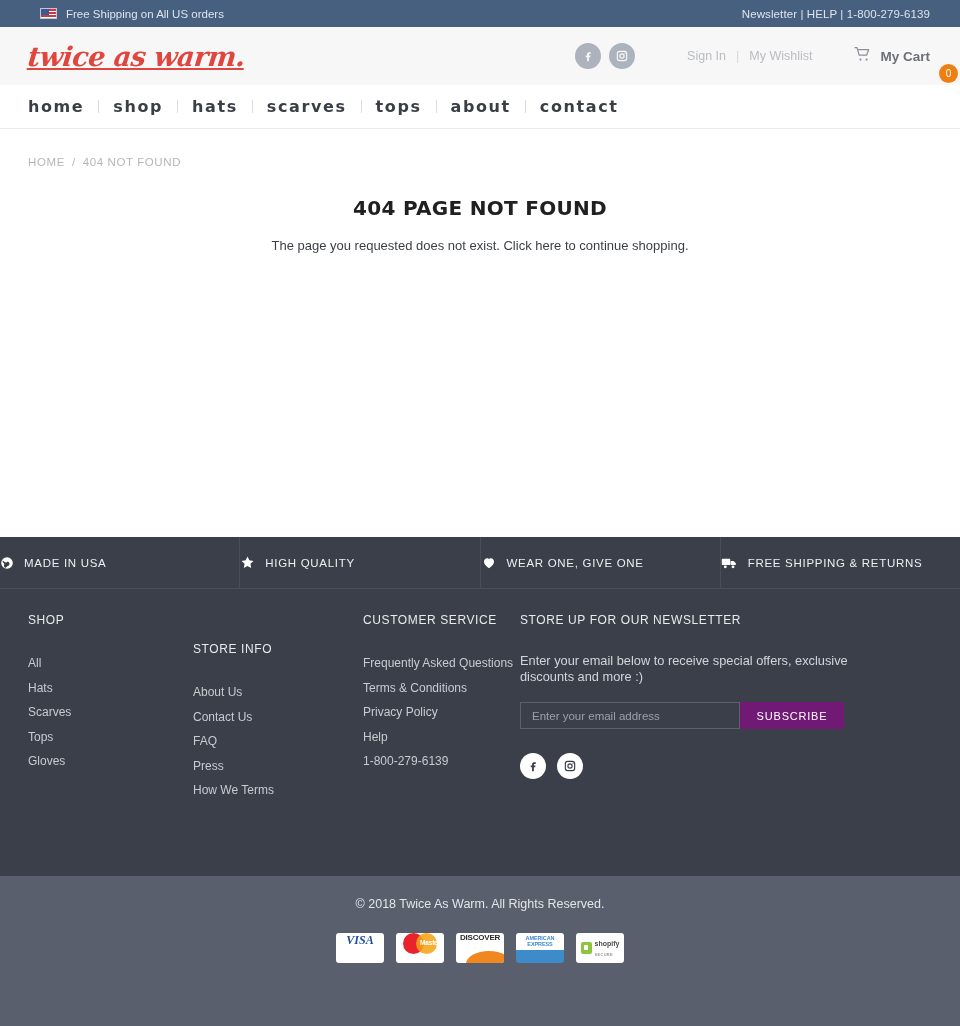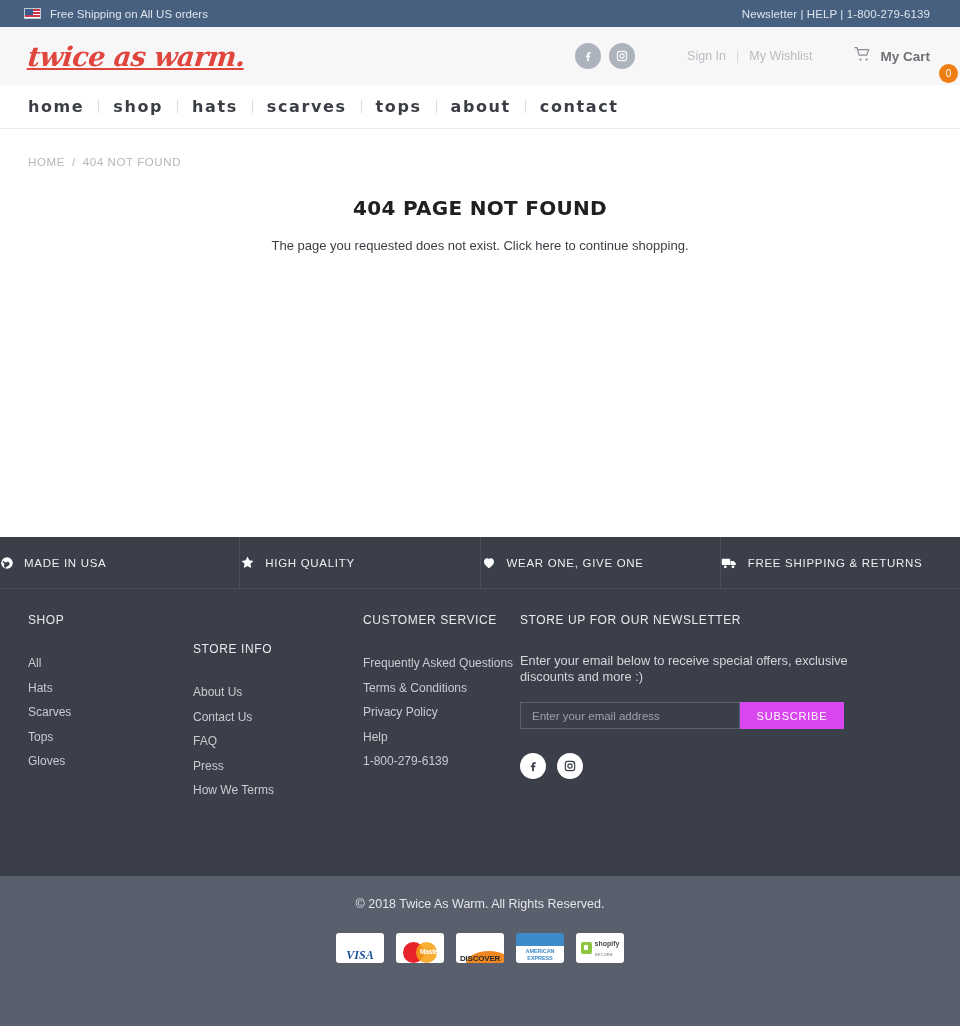--- a/index.html
+++ b/index.html
@@ -12,21 +12,21 @@
   }
   .page { width: 960px; height: 1026px; position: relative; }
 
   
   .topbar {
     height: 27px;
     background: #47607f;
     display: flex;
     align-items: center;
     justify-content: space-between;
-    padding: 0 30px 0 24px;
+    padding: 0 30px 0 40px;
     font-size: 11.5px;
     color: #dde4ec;
   }
   .topbar-left { display: flex; align-items: center; gap: 9px; }
   .flag {
     width: 17px; height: 11px;
     position: relative;
     display: inline-block;
     background: #ffffff;
     border: 0.5px solid #bfc8d2;
@@ -228,21 +228,21 @@
     border: 1px solid #5c606a;
     color: #b1b5bb;
     font-size: 11.5px;
     padding: 0 11px;
     font-family: "Liberation Sans", sans-serif;
     outline: none;
   }
   .news-input::placeholder { color: #9ba0a8; }
   .subscribe-btn {
     width: 104px; height: 27px;
-    background: #d946ef;
+    background: #701a75;
     border: none;
     color: #ffffff;
     font-size: 11px;
     letter-spacing: 0.8px;
     cursor: pointer;
     font-family: "Liberation Sans", sans-serif;
   }
   .stay-head {
     margin-top: 36px;
     font-size: 12px;
@@ -277,21 +277,21 @@
     margin-top: 22px;
     display: flex;
     justify-content: center;
     gap: 12px;
   }
   .pay {
     width: 48px; height: 30px;
     border-radius: 3px;
     background: #ffffff;
     display: flex;
-    align-items: flex-end;
+    align-items: flex-start;
     justify-content: center;
     font-size: 9px;
     font-weight: bold;
     overflow: hidden;
     position: relative;
   }
   .pay-visa { color: #1a4f9c; font-style: italic; font-size: 12px; font-family: "Liberation Serif", serif; }
   .pay-mc .mc-wrap { position: relative; width: 34px; height: 21px; }
   .pay-mc .c1, .pay-mc .c2 {
     position: absolute; top: 0; width: 21px; height: 21px; border-radius: 50%;

